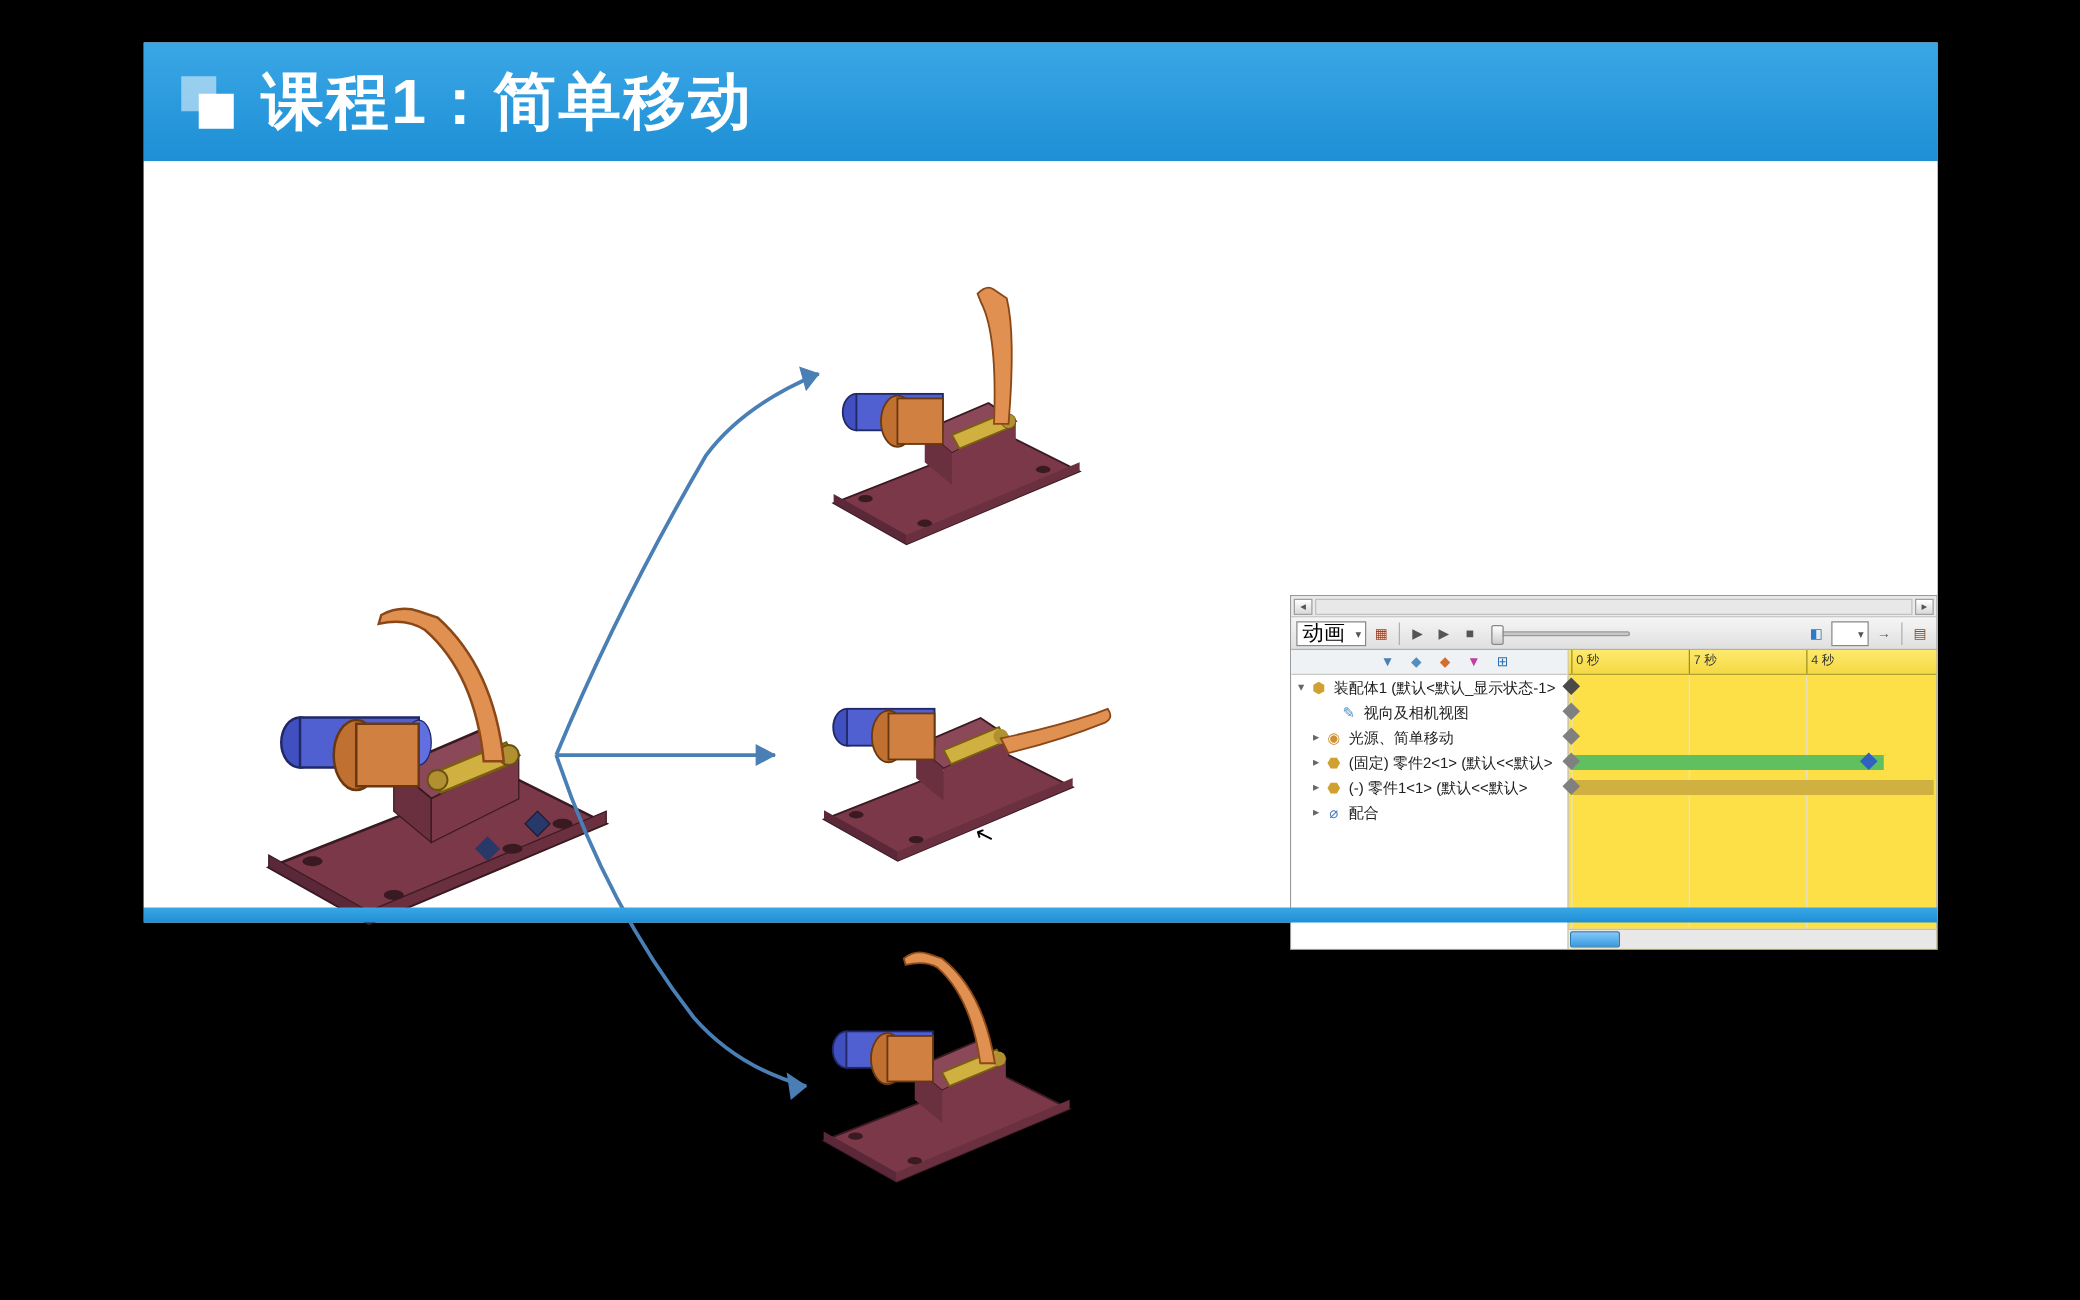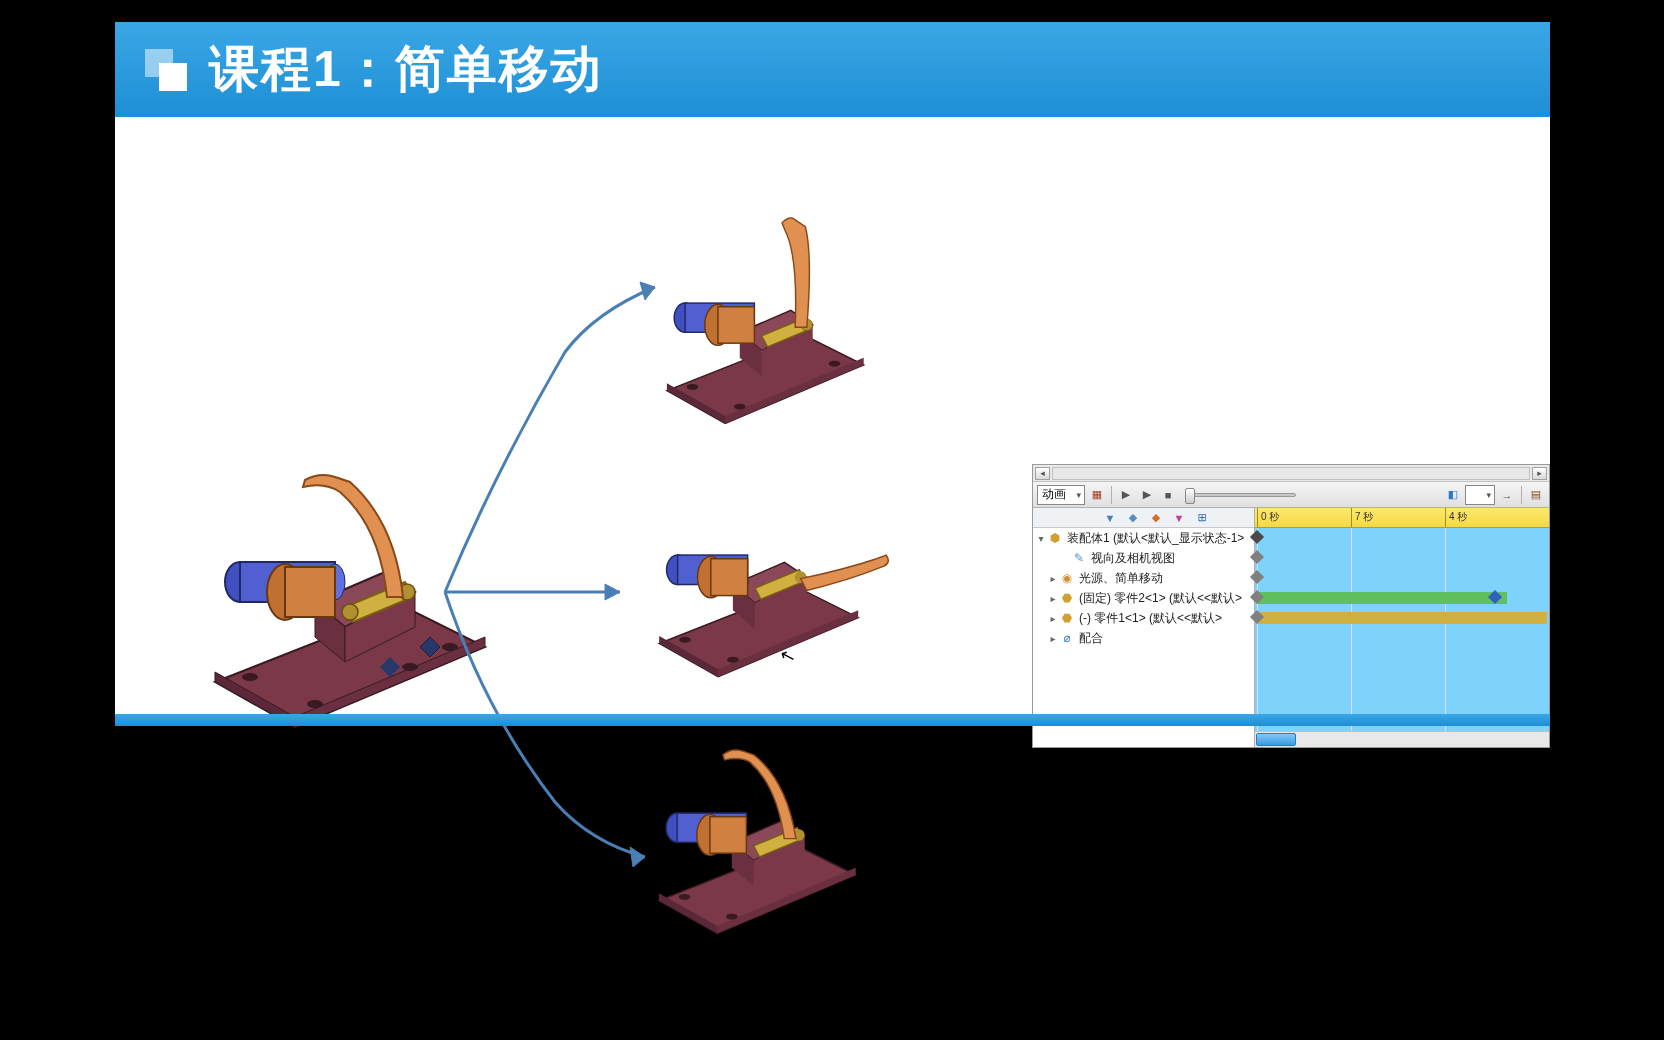--- a/index.html
+++ b/index.html
@@ -7,21 +7,21 @@
       width: 1664px;
       height: 1040px;
       background: #000;
       font-family: "Microsoft YaHei", Arial, sans-serif;
       overflow: hidden;
       position: relative;
     }
     .slide {
       position: absolute;
       left: 115px;
-      top: 22px;
+      top: 34px;
       width: 1435px;
       height: 704px;
       background: #fff;
     }
     .title-bar {
       height: 95px;
       background: linear-gradient(to bottom, #3aa7e5, #1e8fd6);
       display: flex;
       align-items: center;
       padding-left: 30px;
@@ -125,21 +125,21 @@
       border-bottom: 1px solid #b0b0b0;
       display: flex;
       align-items: center;
       padding: 0 4px;
       gap: 3px;
     }
     .tp-dropdown {
       height: 20px;
       background: #fff;
       border: 1px solid #888;
-      font-size: 12px;
+      font-size: 17px;
       padding: 0 16px 0 4px;
       display: flex;
       align-items: center;
       position: relative;
       min-width: 48px;
     }
     .tp-dropdown::after {
       content: "▾";
       position: absolute;
       right: 3px;
@@ -219,21 +219,21 @@
     }
     .tree-icon {
       width: 16px; height: 16px;
       margin-right: 4px;
       display: flex; align-items: center; justify-content: center;
       font-size: 12px;
     }
     .tp-timeline {
       flex: 1;
       position: relative;
-      background: #7dd3fc;
+      background: #fde047;
     }
     .tl-ruler {
       height: 20px;
       background: linear-gradient(#fde96e,#f5d842);
       border-bottom: 1px solid #b0a030;
       position: relative;
       font-size: 10px;
     }
     .tl-tick {
       position: absolute;

